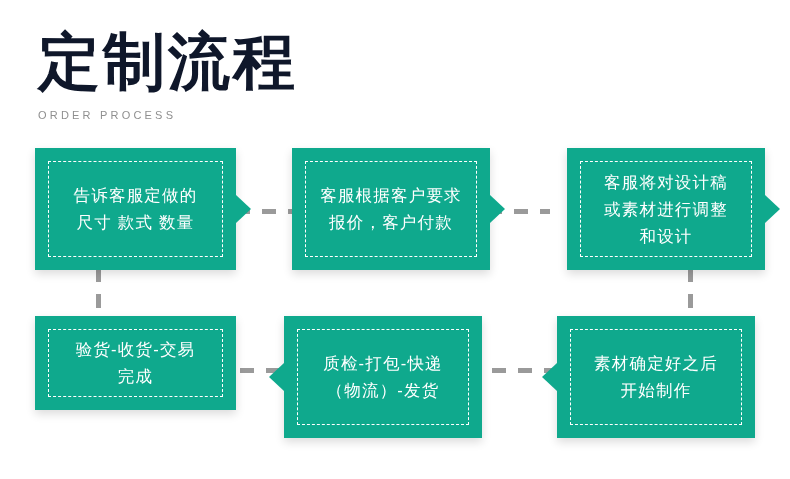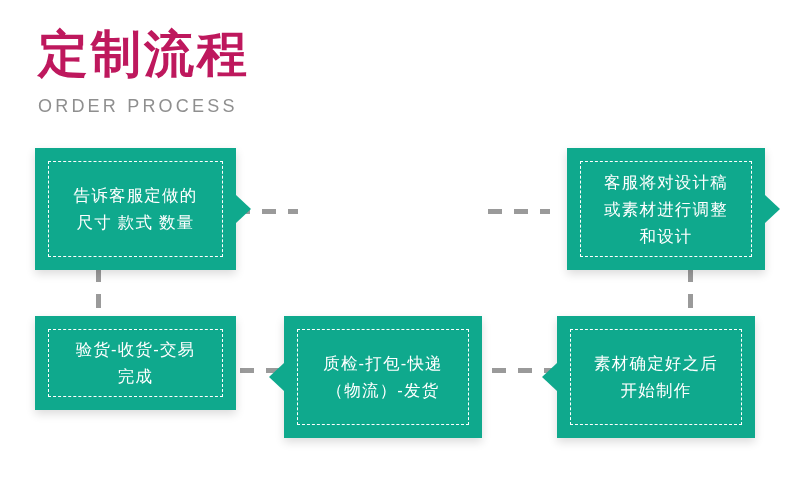--- a/index.html
+++ b/index.html
@@ -7,30 +7,30 @@
   body {
     background:#ffffff;
     font-family:"Liberation Sans","DejaVu Sans",sans-serif;
     overflow:hidden;
   }
   .page { position:relative; width:790px; height:479px; }
 
   
   .header { position:absolute; left:38px; top:26px; }
   .title {
-    font-size:50px;
+    font-size:62px;
     font-weight:bold;
-    color:#be185d;
+    color:#0f172a;
     letter-spacing:3px;
     line-height:1.15;
     white-space:nowrap;
   }
   .subtitle {
     margin-top:12px;
-    font-size:18px;
+    font-size:11px;
     color:#8f8f8f;
     letter-spacing:3.2px;
     white-space:nowrap;
   }
 
   
   .box {
     position:absolute;
     background:#0FA98D;
     box-shadow:0 4px 9px rgba(0,0,0,0.14);
@@ -107,20 +107,26 @@
   <div class="conn-h" style="left:240px; top:368px; width:60px;"></div>
   <div class="conn-v" style="left:96px; top:268px; width:5px; height:52px;"></div>
 
   <div class="box" style="left:35px; top:148px; width:201px; height:122px;">
     <div class="inner"></div>
     <div class="label">告诉客服定做的
 尺寸 款式 数量</div>
     <div class="arrow-right"></div>
   </div>
 
+  <div class="box" style="left:292px; top:148px; width:198px; height:122px;">
+    <div class="inner"></div>
+    <div class="label">客服根据客户要求
+报价，客户付款</div>
+    <div class="arrow-right"></div>
+  </div>
 
   <div class="box" style="left:543px; top:148px; width:198px; height:122px;margin-left:24px;">
     <div class="inner"></div>
     <div class="label">客服将对设计稿
 或素材进行调整
 和设计</div>
     <div class="arrow-right"></div>
   </div>
 
   <div class="box" style="left:557px; top:316px; width:198px; height:122px;">

